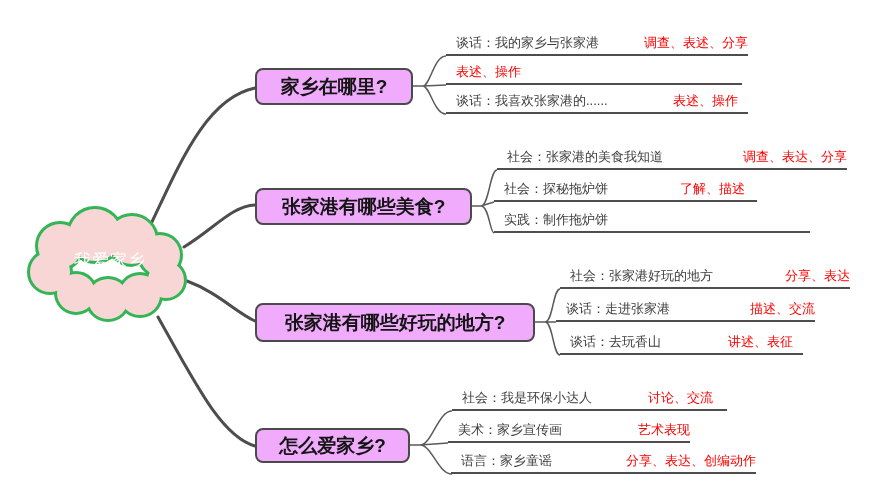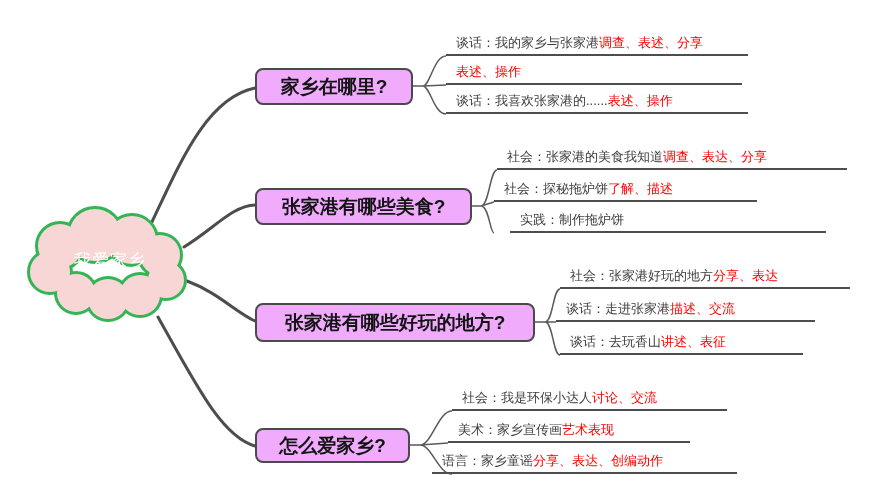--- a/index.html
+++ b/index.html
@@ -7,21 +7,21 @@
     position:relative;width:882px;height:494px;background:#ffffff;
     font-family:"Liberation Sans","DejaVu Sans",sans-serif;overflow:hidden;
   }
   svg.links{position:absolute;left:0;top:0;}
   .branch-box{
     position:absolute;background:#f0abfc;border:2px solid #4a4a4a;border-radius:8px;
     display:flex;align-items:center;justify-content:center;
     font-weight:bold;font-size:19px;color:#141414;box-sizing:border-box;white-space:nowrap;
   }
   .row{
-    position:absolute;display:flex;align-items:flex-end;
+    position:absolute;display:flex;justify-content:space-between;align-items:flex-end;
     border-bottom:2px solid #4d4d4d;font-size:13px;height:21px;box-sizing:border-box;
     padding-bottom:2px;padding-left:10px;white-space:nowrap;
   }
   .row .t{color:#3d3d3d;}
   .row .a{color:#fe0000;}
   .center-label{
     position:absolute;left:38px;top:249px;width:144px;text-align:center;
     font-size:17px;font-weight:normal;color:#ffffff;letter-spacing:1px;
   }
 </style>
@@ -95,21 +95,21 @@
     <span>张家港有哪些美食?</span>
   </div>
   <div class="row" style="left:497px;top:149px;width:350px">
     <span class="t">社会：张家港的美食我知道</span>
     <span class="a">调查、表达、分享</span>
   </div>
   <div class="row" style="left:494px;top:181px;width:263px">
     <span class="t">社会：探秘拖炉饼</span>
     <span class="a" style="padding-right:12px">了解、描述</span>
   </div>
-  <div class="row" style="left:510px;top:212px;width:316px">
+  <div class="row" style="left:494px;top:212px;width:316px">
     <span class="t">实践：制作拖炉饼</span>
   </div>
 
   <div class="branch-box" style="left:255px;top:303px;width:280px;height:39px">
     <span>张家港有哪些好玩的地方?</span>
   </div>
   <div class="row" style="left:560px;top:268px;width:290px">
     <span class="t">社会：张家港好玩的地方</span>
     <span class="a">分享、表达</span>
   </div>
@@ -126,18 +126,18 @@
     <span>怎么爱家乡?</span>
   </div>
   <div class="row" style="left:452px;top:390px;width:275px">
     <span class="t">社会：我是环保小达人</span>
     <span class="a" style="padding-right:14px">讨论、交流</span>
   </div>
   <div class="row" style="left:448px;top:422px;width:242px">
     <span class="t">美术：家乡宣传画</span>
     <span class="a">艺术表现</span>
   </div>
-  <div class="row" style="left:432px;top:453px;width:305px">
+  <div class="row" style="left:451px;top:453px;width:305px">
     <span class="t">语言：家乡童谣</span>
     <span class="a">分享、表达、创编动作</span>
   </div>
 
 </div>
 
 </body></html>

